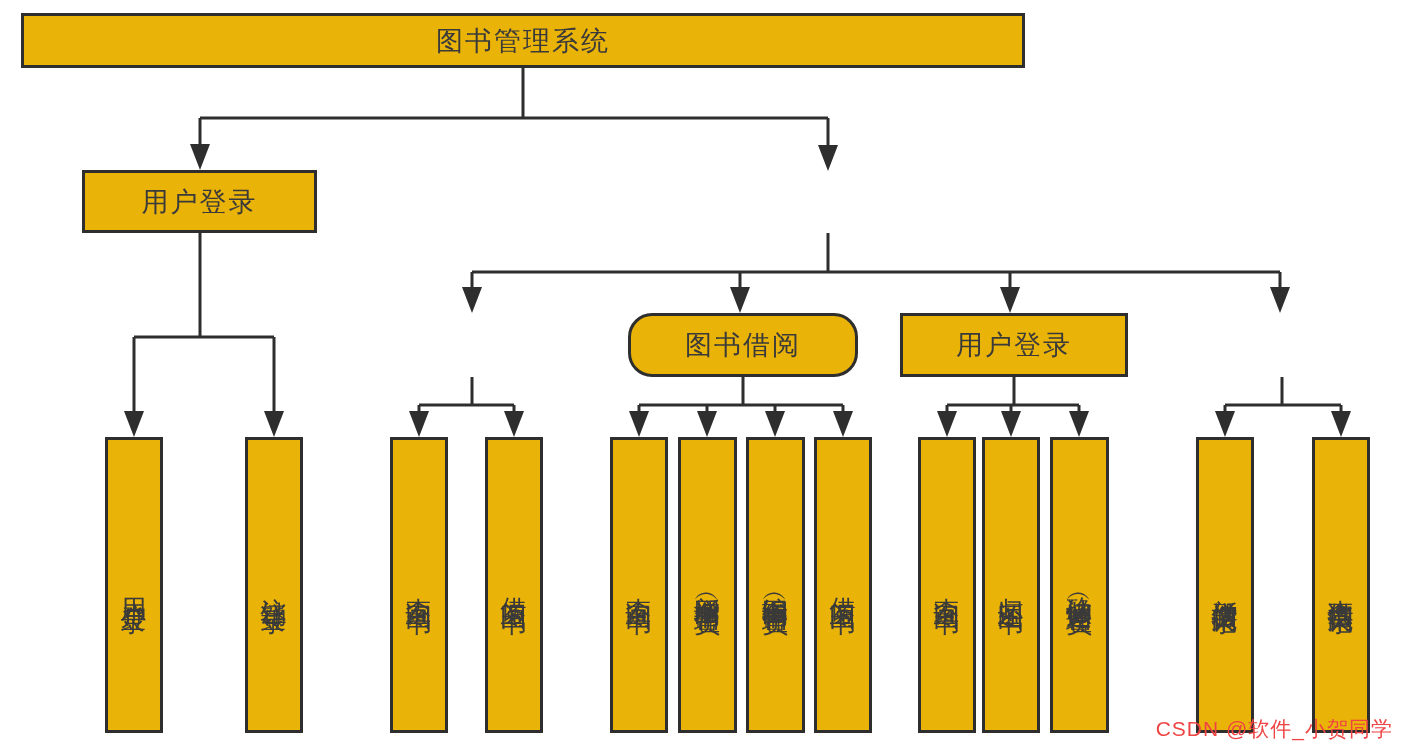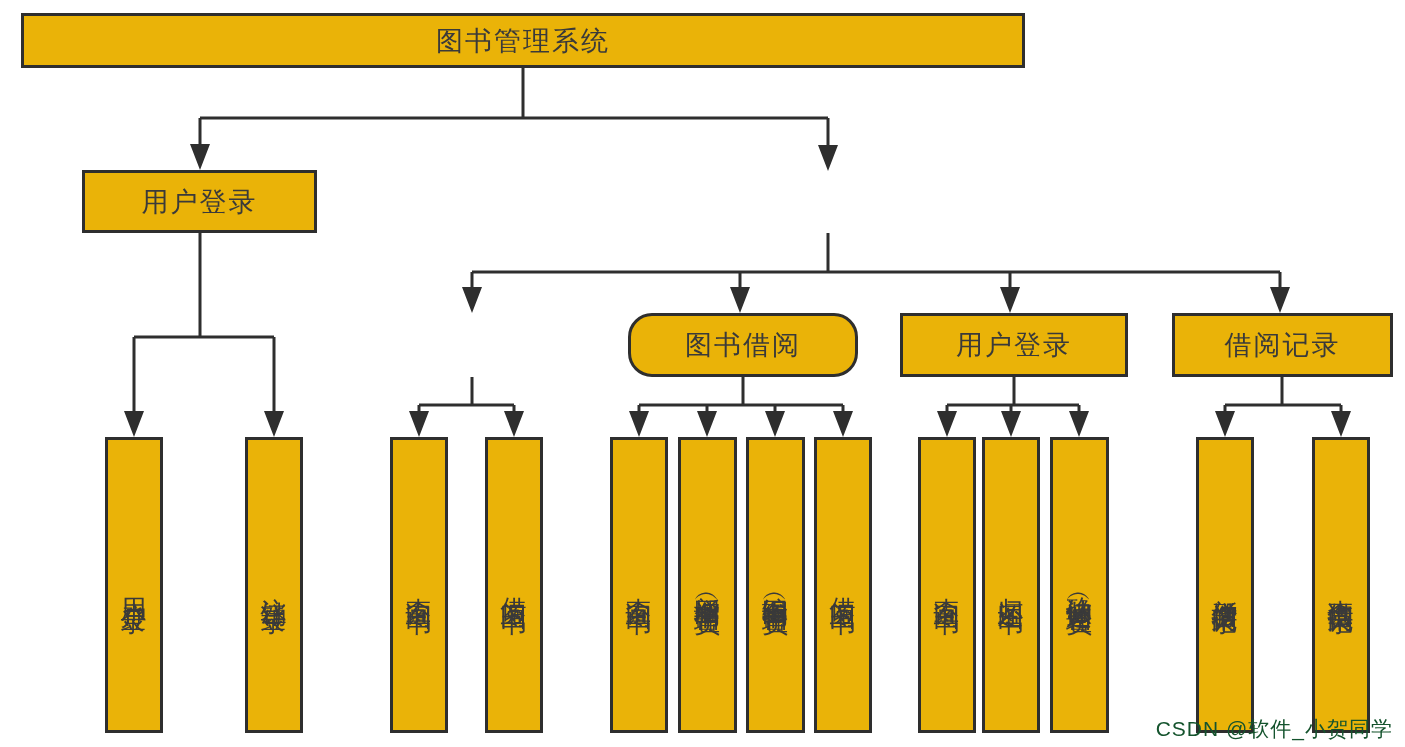--- a/index.html
+++ b/index.html
@@ -39,21 +39,21 @@
     text-orientation: mixed;
     letter-spacing: 4px;
     line-height: 1;
   }
   .vbox.tight { letter-spacing: 2px; }
   .watermark {
     position: absolute;
     right: 12px;
     bottom: 4px;
     font-size: 21px;
-    color: #14532d;
+    color: #ef4444;
     letter-spacing: 1px;
     z-index: 2;
     white-space: nowrap;
   }
 </style>
 </head>
 <body>
 
 <div class="stage">
 
@@ -89,21 +89,20 @@
                M1215 411 L1235 411 L1225 437 Z M1331 411 L1351 411 L1341 437 Z"></path>
     </g>
   </svg>
 
   <div class="node hbox" style="left:21px; top:13px; width:1004px; height:55px;">图书管理系统</div>
 
   <div class="node hbox" style="left:82px; top:170px; width:235px; height:63px;">用户登录</div>
 
   <div class="node hbox" style="left:628px; top:313px; width:230px; height:64px;border-radius:24px;">图书借阅</div>
   <div class="node hbox" style="left:900px; top:313px; width:228px; height:64px;">用户登录</div>
-  <div class="node hbox" style="left:1172px; top:313px; width:221px; height:64px;">借阅记录</div>
 
   <div class="node vbox" style="left:105px; top:437px; width:58px; height:296px;">用户登录</div>
   <div class="node vbox" style="left:245px; top:437px; width:58px; height:296px;">注销登录</div>
 
   <div class="node vbox" style="left:390px; top:437px; width:58px; height:296px;">查询图书</div>
   <div class="node vbox" style="left:485px; top:437px; width:58px; height:296px;">借阅图书</div>
 
   <div class="node vbox" style="left:610px; top:437px; width:58px; height:296px;">查询图书</div>
   <div class="node vbox tight" style="left:678px; top:437px; width:59px; height:296px;">新增图书（管理员）</div>
   <div class="node vbox tight" style="left:746px; top:437px; width:59px; height:296px;">编辑图书（管理员）</div>

